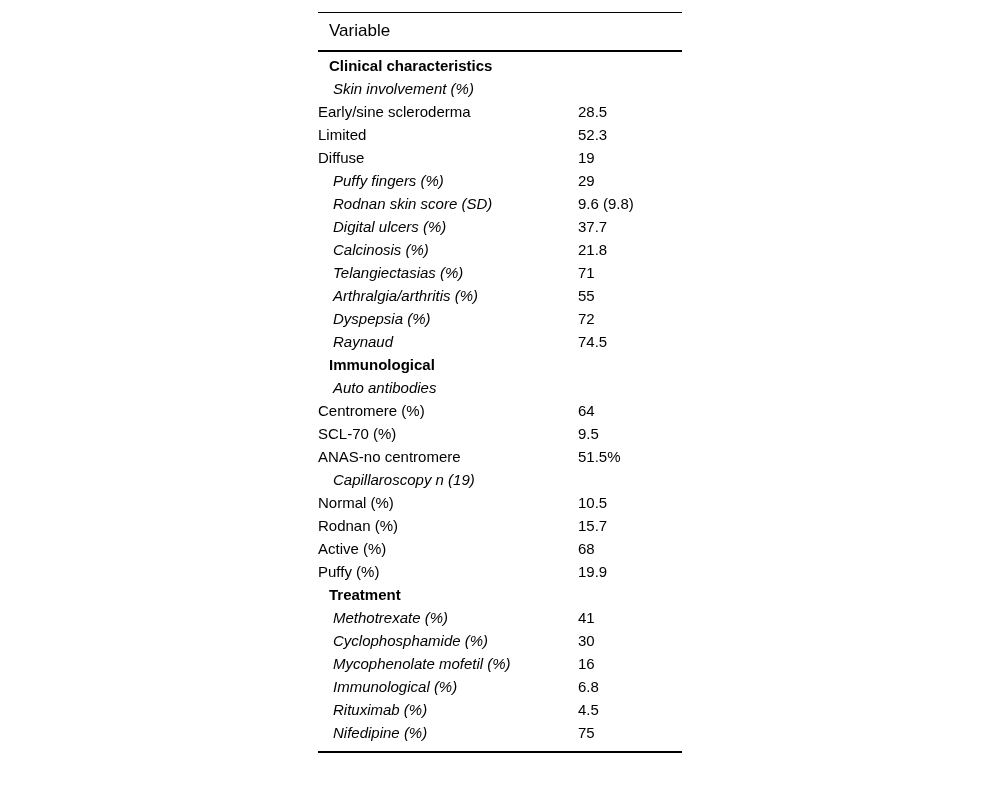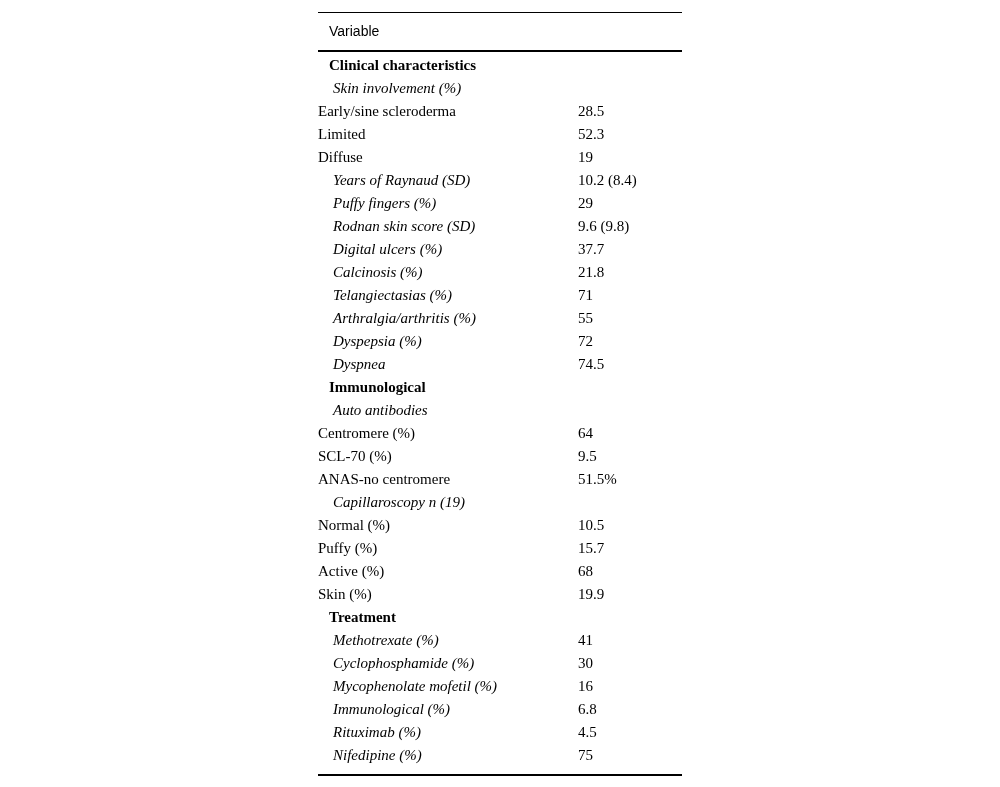--- a/index.html
+++ b/index.html
@@ -14,28 +14,27 @@
   .table-wrap {
     position: absolute;
     left: 318px;
     top: 12px;
     width: 364px;
   }
   .thead {
     border-top: 1px solid #000000;
     border-bottom: 2px solid #000000;
     padding: 8px 0 9px 11px;
-    font-size: 14px;
+    font-size: 17px;
     line-height: 20px;
   }
   .tbody {
     border-bottom: 2px solid #000000;
     padding-top: 2px;
     padding-bottom: 7px;
-    font-family: Liberation Serif, serif;
   }
   .trow {
     position: relative;
     height: 23px;
     line-height: 23px;
     font-size: 15px;
     white-space: nowrap;
   }
   .trow .label { display: inline-block; }
   .trow.section .label {
@@ -58,39 +57,38 @@
 <body>
 
 <div class="table-wrap">
   <div class="thead">Variable</div>
   <div class="tbody">
       <div class="trow section"><span class="label">Clinical characteristics</span></div>
       <div class="trow sub"><span class="label">Skin involvement (%)</span></div>
       <div class="trow subsub"><span class="label">Early/sine scleroderma</span><span class="value">28.5</span></div>
       <div class="trow subsub"><span class="label">Limited</span><span class="value">52.3</span></div>
       <div class="trow subsub"><span class="label">Diffuse</span><span class="value">19</span></div>
-      <div class="trow sub"><span class="label">Years of Raynaud (SD)</span><span class="value">10.2 (8.4)</span></div>
       <div class="trow sub"><span class="label">Puffy fingers (%)</span><span class="value">29</span></div>
       <div class="trow sub"><span class="label">Rodnan skin score (SD)</span><span class="value">9.6 (9.8)</span></div>
       <div class="trow sub"><span class="label">Digital ulcers (%)</span><span class="value">37.7</span></div>
       <div class="trow sub"><span class="label">Calcinosis (%)</span><span class="value">21.8</span></div>
       <div class="trow sub"><span class="label">Telangiectasias (%)</span><span class="value">71</span></div>
       <div class="trow sub"><span class="label">Arthralgia/arthritis (%)</span><span class="value">55</span></div>
       <div class="trow sub"><span class="label">Dyspepsia (%)</span><span class="value">72</span></div>
-      <div class="trow sub"><span class="label">Dyspnea</span><span class="value">74.5</span></div>
+      <div class="trow sub"><span class="label">Raynaud</span><span class="value">74.5</span></div>
       <div class="trow section"><span class="label">Immunological</span></div>
       <div class="trow sub"><span class="label">Auto antibodies</span></div>
       <div class="trow subsub"><span class="label">Centromere (%)</span><span class="value">64</span></div>
       <div class="trow subsub"><span class="label">SCL-70 (%)</span><span class="value">9.5</span></div>
       <div class="trow subsub"><span class="label">ANAS-no centromere</span><span class="value">51.5%</span></div>
       <div class="trow sub"><span class="label">Capillaroscopy n (19)</span></div>
       <div class="trow subsub"><span class="label">Normal (%)</span><span class="value">10.5</span></div>
-      <div class="trow subsub"><span class="label">Puffy (%)</span><span class="value">15.7</span></div>
+      <div class="trow subsub"><span class="label">Rodnan (%)</span><span class="value">15.7</span></div>
       <div class="trow subsub"><span class="label">Active (%)</span><span class="value">68</span></div>
-      <div class="trow subsub"><span class="label">Skin (%)</span><span class="value">19.9</span></div>
+      <div class="trow subsub"><span class="label">Puffy (%)</span><span class="value">19.9</span></div>
       <div class="trow section"><span class="label">Treatment</span></div>
       <div class="trow sub"><span class="label">Methotrexate (%)</span><span class="value">41</span></div>
       <div class="trow sub"><span class="label">Cyclophosphamide (%)</span><span class="value">30</span></div>
       <div class="trow sub"><span class="label">Mycophenolate mofetil (%)</span><span class="value">16</span></div>
       <div class="trow sub"><span class="label">Immunological (%)</span><span class="value">6.8</span></div>
       <div class="trow sub"><span class="label">Rituximab (%)</span><span class="value">4.5</span></div>
       <div class="trow sub"><span class="label">Nifedipine (%)</span><span class="value">75</span></div>
     </div>
 </div>
 

